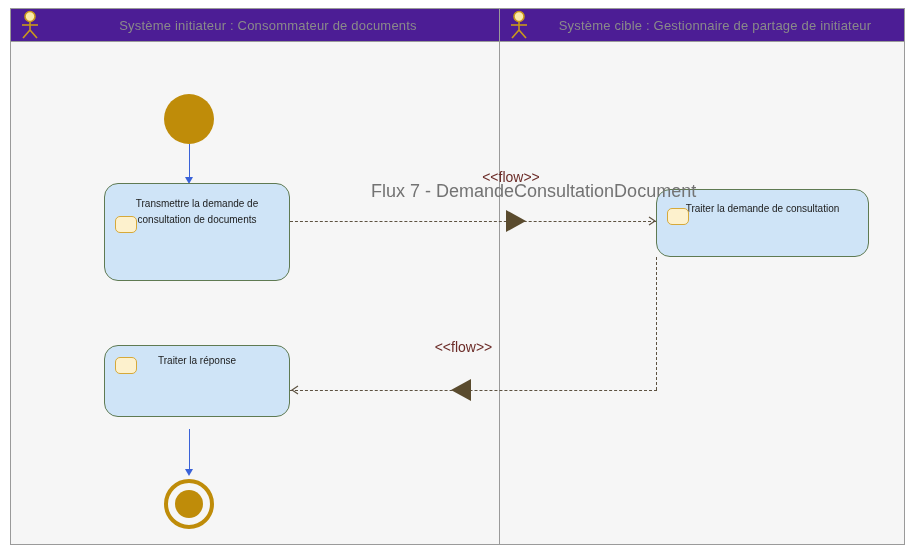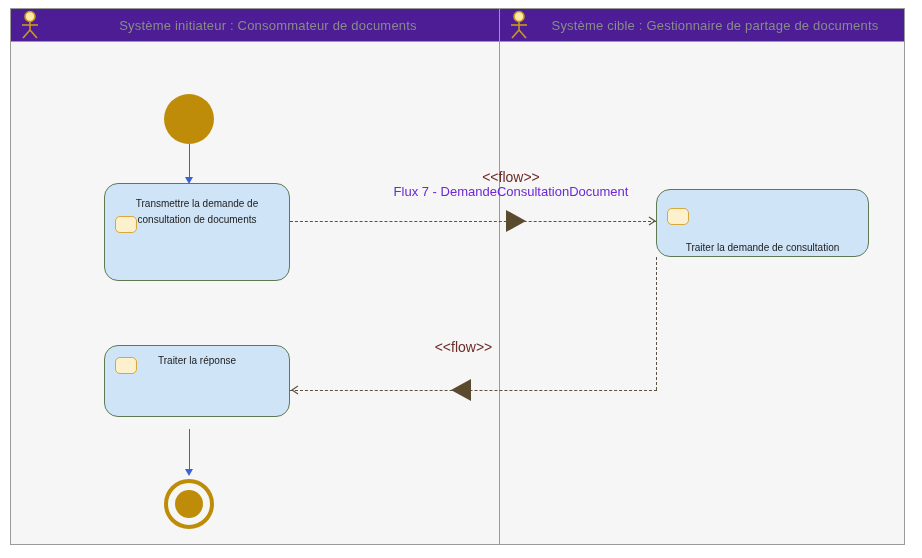--- a/index.html
+++ b/index.html
@@ -163,22 +163,22 @@
   }
 
   
   .flow-group { position: absolute; text-align: center; white-space: nowrap; }
   .stereotype {
     font-size: 14px;
     color: #6b2b27;
     line-height: 11px;
   }
   .flow-name {
-    font-size: 13px;
-    color: #6d28d9;
+    font-size: 18px;
+    color: #737373;
     line-height: 17px;
   }
 </style>
 </head>
 <body>
 
 <div id="stage">
   <div id="diagram-frame">
 
     <div class="partition-header" id="partition-header-left">
@@ -193,37 +193,37 @@
     </div>
 
     <div class="partition-header" id="partition-header-right">
       <svg class="actor-icon" viewBox="0 0 26 30">
         <circle cx="13" cy="6.5" r="5" fill="#fbeaa8" stroke="#c9981c" stroke-width="1.6"></circle>
         <line x1="13" y1="11.5" x2="13" y2="20" stroke="#c9981c" stroke-width="1.6"></line>
         <line x1="5" y1="15" x2="21" y2="15" stroke="#c9981c" stroke-width="1.6"></line>
         <line x1="13" y1="20" x2="6" y2="28" stroke="#c9981c" stroke-width="1.6"></line>
         <line x1="13" y1="20" x2="20" y2="28" stroke="#c9981c" stroke-width="1.6"></line>
       </svg>
-      <span class="partition-title">Système cible : Gestionnaire de partage de documents</span>
+      <span class="partition-title">Système cible : Gestionnaire de partage de initiateur</span>
     </div>
 
     <div class="partition-body" id="partition-body-left"></div>
     <div class="partition-body" id="partition-body-right"></div>
 
     <div class="initial-node" style="left:153px; top:85px;"></div>
 
     <div class="ctrl-line" style="left:178px; top:135px; height:38px;"></div>
     <div class="ctrl-arrow" style="left:174px; top:168px;"></div>
 
     <div class="activity" style="left:93px; top:174px; width:186px; height:98px;">
       <span class="activity-icon" style="top:32px;"></span>
       <span class="activity-label" style="padding-top:12px;">Transmettre la demande de consultation de documents</span>
     </div>
 
-    <div class="activity" style="left:645px; top:180px; width:213px; height:68px;align-items:flex-end;">
+    <div class="activity" style="left:645px; top:180px; width:213px; height:68px;">
       <span class="activity-icon" style="top:18px;"></span>
       <span class="activity-label" style="padding-top:11px;">Traiter la demande de consultation</span>
     </div>
 
     <div class="dash-h" style="left:279px; top:212px; width:366px;"></div>
     <div class="tri-right" style="left:495px; top:201px;"></div>
     <svg class="open-arrow-right" style="left:637px; top:207px;" viewBox="0 0 8 10">
       <polyline points="1,1 7,5 1,9" fill="none" stroke="#5d5241" stroke-width="1.2"></polyline>
     </svg>
     <div class="flow-group" style="left:360px; top:163px; width:280px;">

